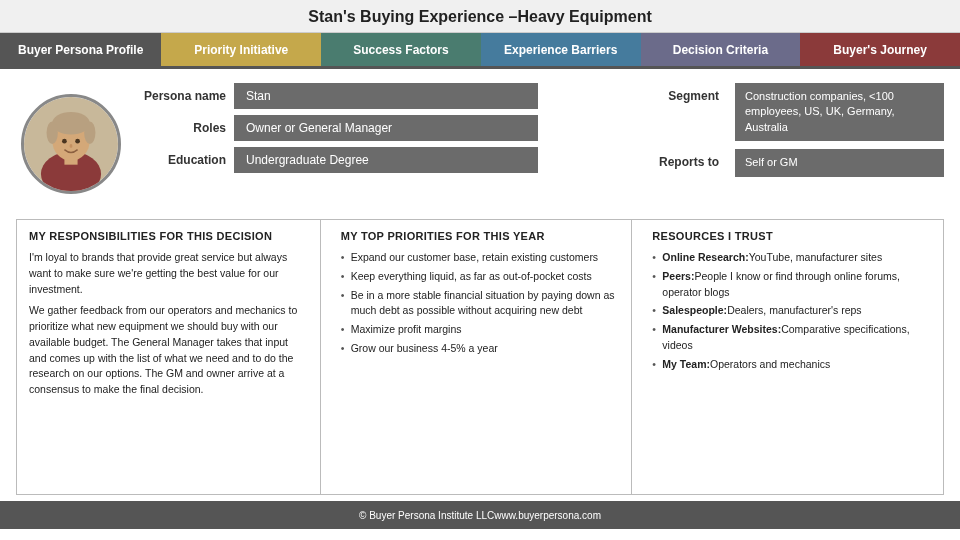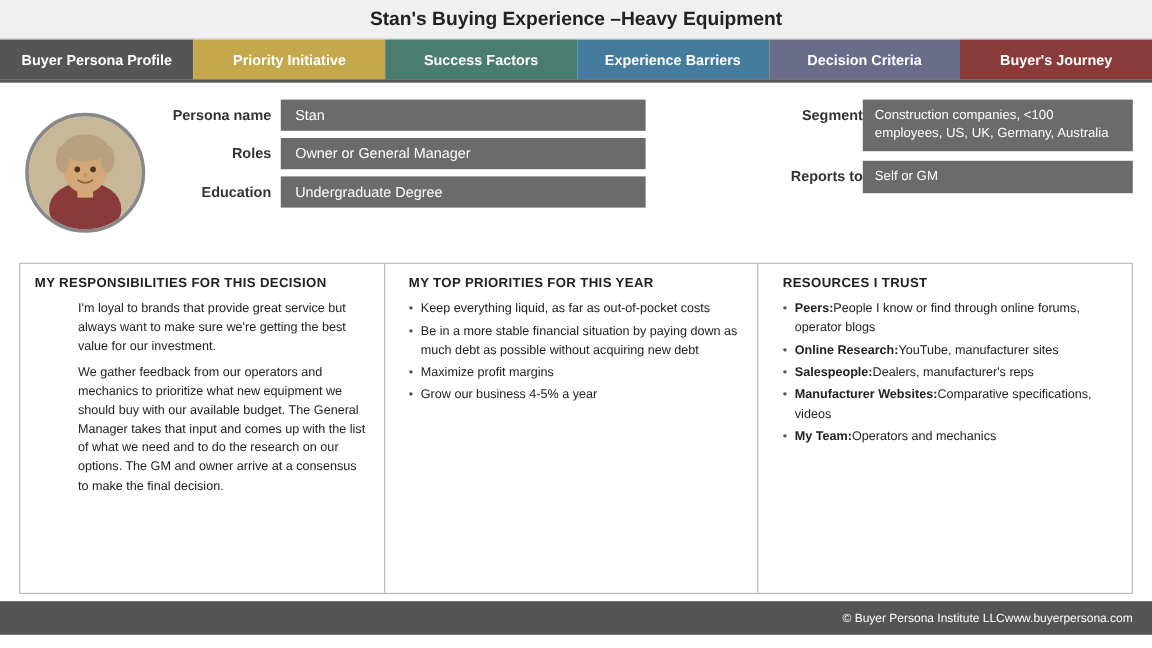--- a/index.html
+++ b/index.html
@@ -135,21 +135,21 @@
       width: 300px;
       display: flex;
       flex-direction: column;
       gap: 8px;
       padding-top: 4px;
     }
 
     .right-field-row {
       display: flex;
       align-items: flex-start;
-      gap: 0;
+      gap: 16px;
     }
 
     .right-label {
       width: 75px;
       text-align: right;
       font-size: 12px;
       font-weight: bold;
       color: #333;
       flex-shrink: 0;
       padding-top: 6px;
@@ -189,21 +189,20 @@
       margin-bottom: 8px;
       text-transform: uppercase;
       letter-spacing: 0.3px;
     }
 
     .bottom-col-text {
       font-size: 10.5px;
       color: #222;
       line-height: 1.5;
       margin-bottom: 6px;
-      margin-left: 36px;
     }
 
     .bullet-list {
       list-style: none;
       padding: 0;
       margin: 0;
     }
 
     .bullet-list li {
       font-size: 10.5px;
@@ -223,21 +222,21 @@
 
     .resource-bold {
       font-weight: bold;
     }
 
     
     .footer {
       background: #555;
       color: #fff;
       display: flex;
-      justify-content: flex-end;
+      justify-content: center;
       padding: 5px 16px;
       font-size: 10px;
       height: 28px;
       align-items: center;
     }
   </style>
 </head>
 <body>
 
 <div class="title-bar">
@@ -324,32 +323,33 @@
 
     <div class="bottom-col">
       <div class="bottom-col-title">MY RESPONSIBILITIES FOR THIS DECISION</div>
       <p class="bottom-col-text">I'm loyal to brands that provide great service but always want to make sure we're getting the best value for our investment.</p>
       <p class="bottom-col-text">We gather feedback from our operators and mechanics to prioritize what new equipment we should buy with our available budget. The General Manager takes that input and comes up with the list of what we need and to do the research on our options. The GM and owner arrive at a consensus to make the final decision.</p>
     </div>
 
     <div class="bottom-col">
       <div class="bottom-col-title">MY TOP PRIORITIES FOR THIS YEAR</div>
       <ul class="bullet-list">
+        <li>Expand our customer base, retain existing customers</li>
         <li>Keep everything liquid, as far as out-of-pocket costs</li>
         <li>Be in a more stable financial situation by paying down as much debt as possible without acquiring new debt</li>
         <li>Maximize profit margins</li>
         <li>Grow our business 4-5% a year</li>
       </ul>
     </div>
 
     <div class="bottom-col">
       <div class="bottom-col-title">RESOURCES I TRUST</div>
       <ul class="bullet-list">
+        <li><span class="resource-bold">Online Research:</span>YouTube, manufacturer sites</li>
         <li><span class="resource-bold">Peers:</span>People I know or find through online forums, operator blogs</li>
-        <li><span class="resource-bold">Online Research:</span>YouTube, manufacturer sites</li>
         <li><span class="resource-bold">Salespeople:</span>Dealers, manufacturer's reps</li>
         <li><span class="resource-bold">Manufacturer Websites:</span>Comparative specifications, videos</li>
         <li><span class="resource-bold">My Team:</span>Operators and mechanics</li>
       </ul>
     </div>
 
   </div>
 </div>
 
 <div class="footer">

